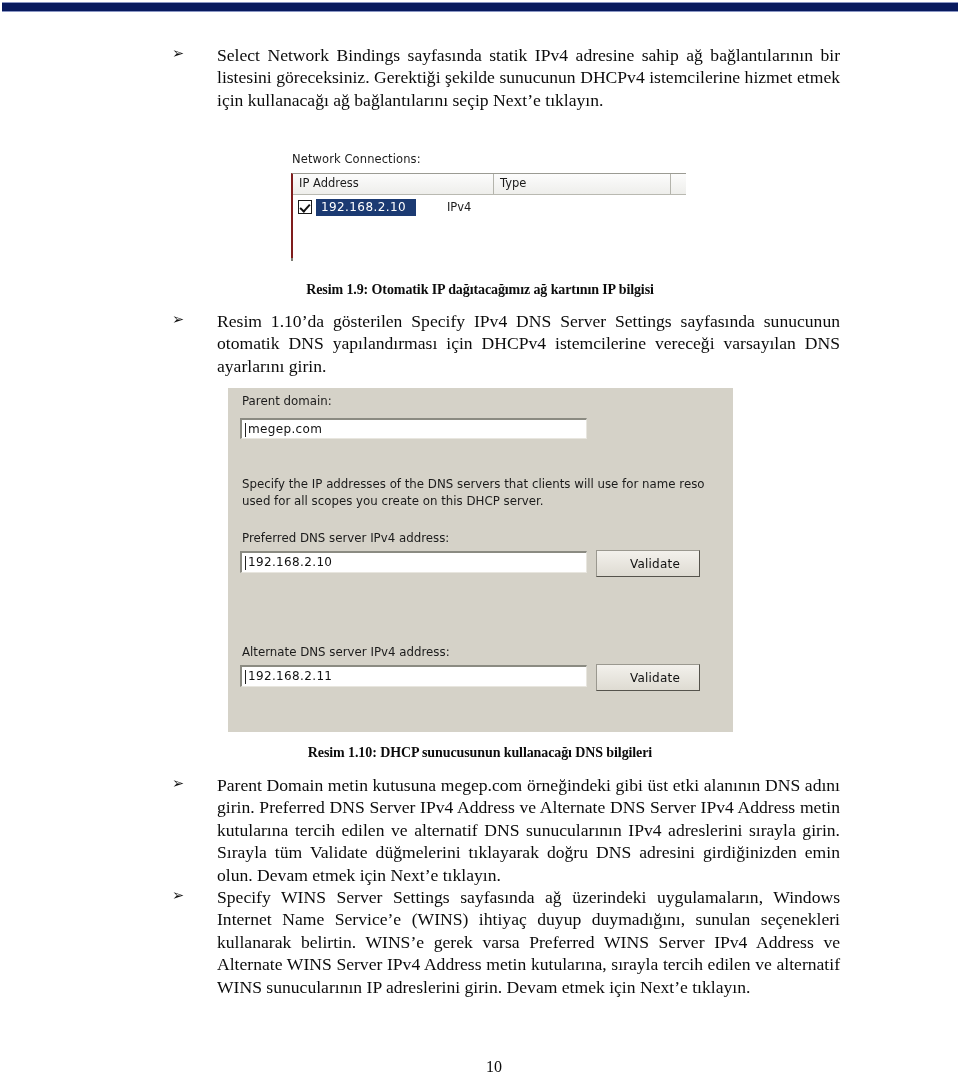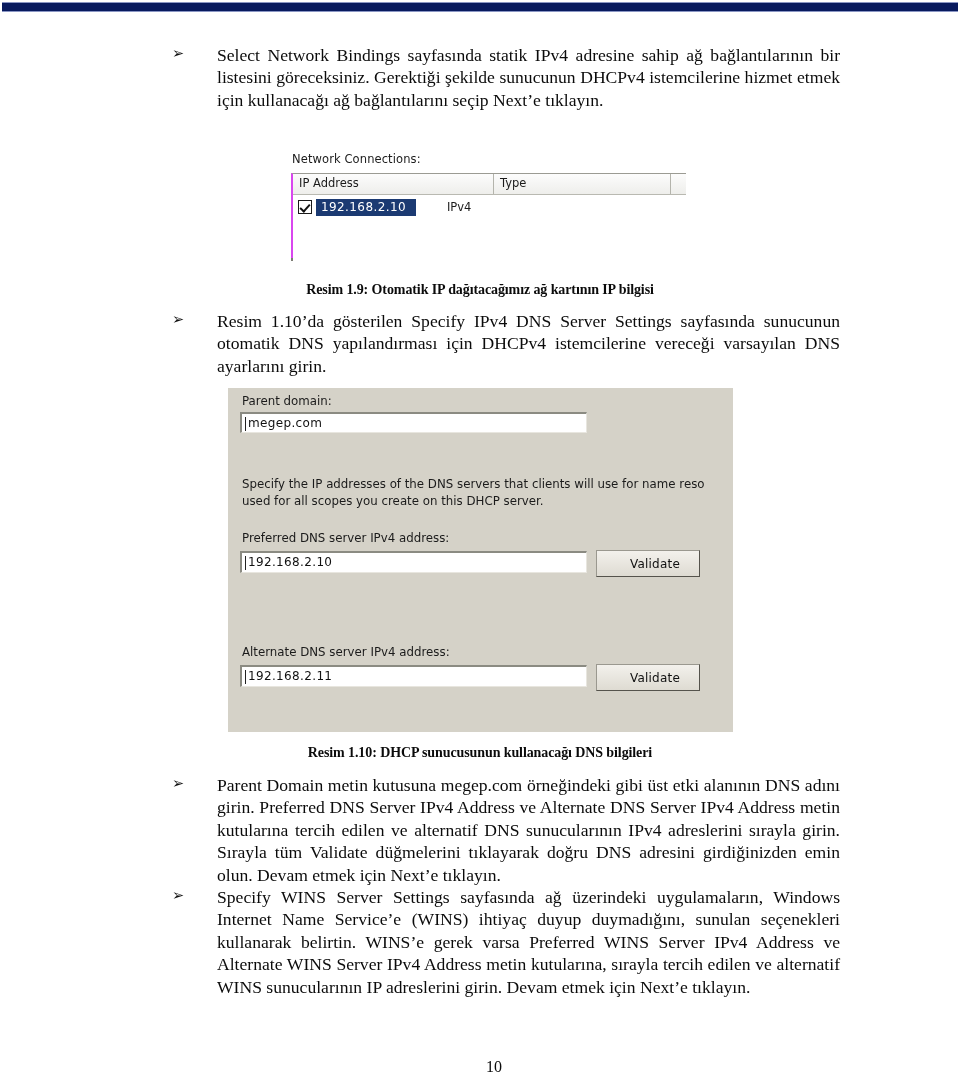--- a/index.html
+++ b/index.html
@@ -113,21 +113,21 @@
     color: #1b1b1b;
     letter-spacing: 0.1px;
   }
   .nc-listbox {
     position: absolute;
     left: 10px;
     top: 21px;
     width: 393px;
     height: 85px;
     background: #ffffff;
-    border-left: 2px solid #d946ef;
+    border-left: 2px solid #7f1d1d;
     border-top: 1px solid #9b9b93;
   }
   .nc-header {
     position: absolute;
     left: 0;
     top: 0;
     height: 20px;
     width: 100%;
     display: flex;
     background: linear-gradient(#fdfdfd, #ededea);
@@ -316,21 +316,21 @@
   <div class="caption" style="top:282px;">Resim 1.9: Otomatik IP dağıtacağımız ağ kartının IP bilgisi</div>
 
   <div class="bullet-para" style="top:310px;">
     <span class="bullet-glyph">➢</span>
     <div class="bullet-body">Resim 1.10’da gösterilen Specify IPv4 DNS Server Settings sayfasında sunucunun otomatik DNS yapılandırması için DHCPv4 istemcilerine vereceği varsayılan DNS ayarlarını girin.</div>
   </div>
 
   <div class="fig-dns">
 
     <div class="dns-label" style="left:14px; top:6px;">Parent domain:</div>
-    <div class="dns-input" style="left:12px; top:24px; width:347px; height:21px;">megep.com</div>
+    <div class="dns-input" style="left:12px; top:30px; width:347px; height:21px;">megep.com</div>
 
     <div class="dns-desc" style="left:14px; top:105px; width:488px;">used for all scopes you create on this DHCP server.</div>
     <div class="dns-desc" style="left:14px; top:88px; width:488px;">Specify the IP addresses of the DNS servers that clients will use for name reso</div>
 
     <div class="dns-label" style="left:14px; top:143px;">Preferred DNS server IPv4 address:</div>
     <div class="dns-input" style="left:12px; top:163px; width:347px; height:22px;">192.168.2.10</div>
     <div class="dns-btn" style="left:368px; top:162px;">Validate</div>
 
     <div class="dns-label" style="left:14px; top:257px;">Alternate DNS server IPv4 address:</div>
     <div class="dns-input" style="left:12px; top:277px; width:347px; height:22px;">192.168.2.11</div>

